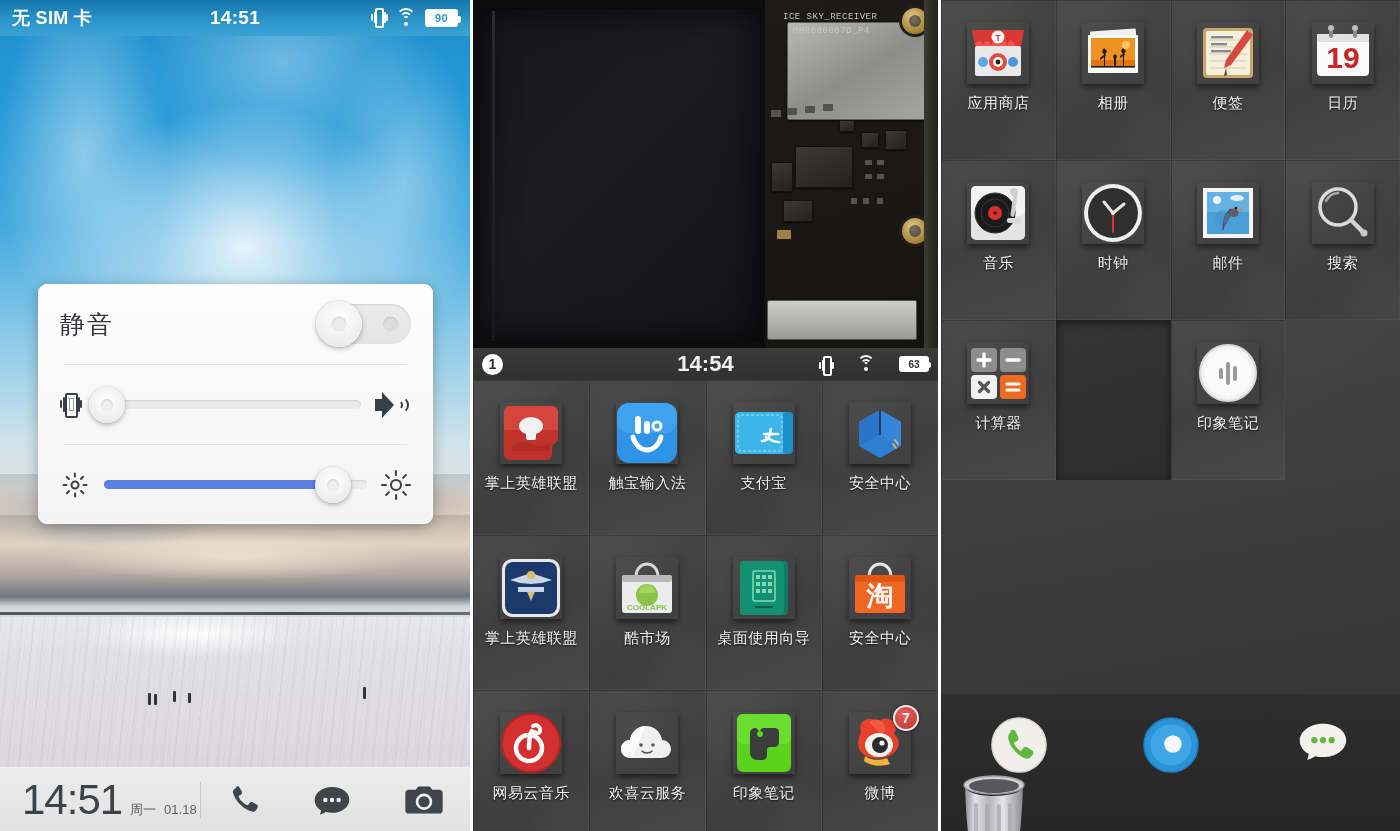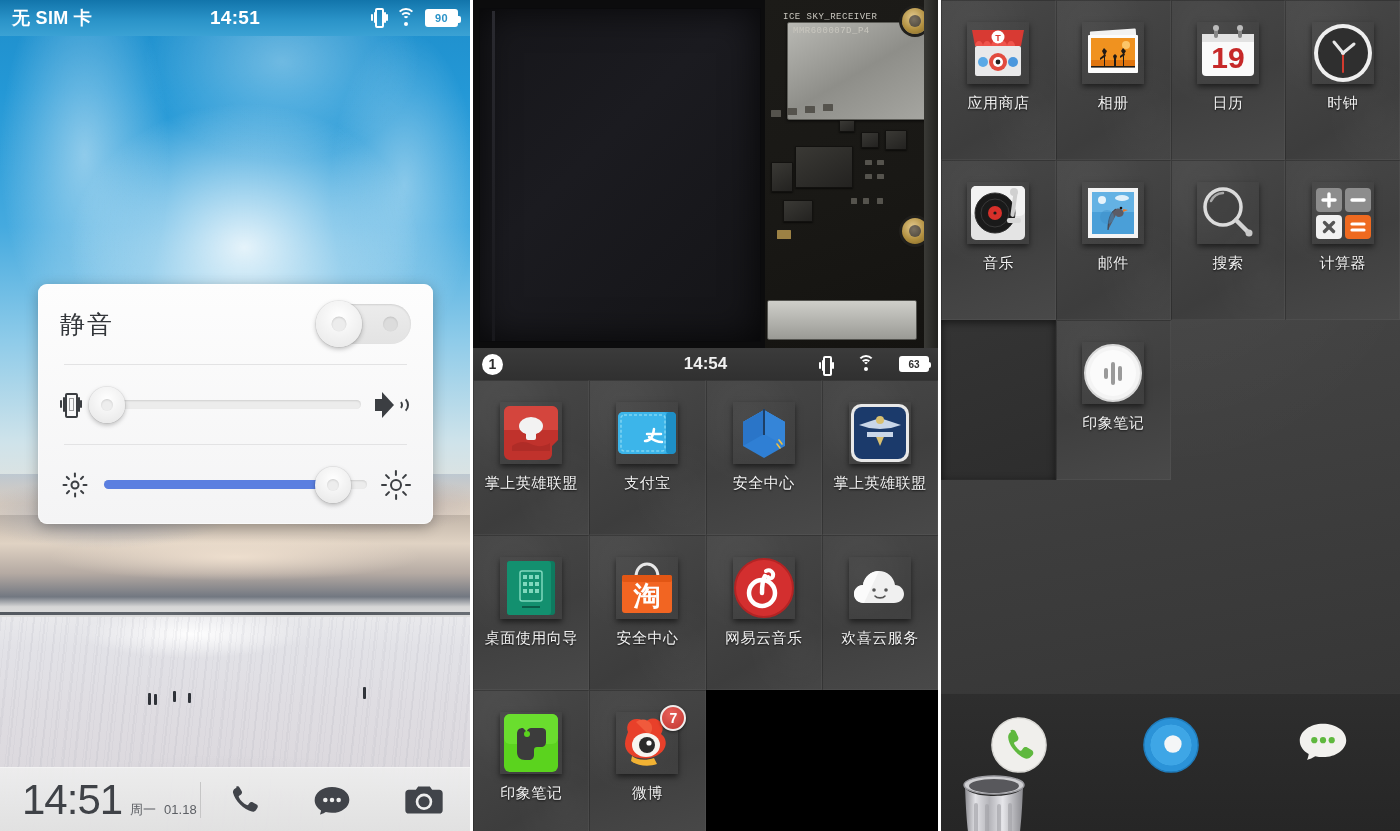--- a/index.html
+++ b/index.html
@@ -211,21 +211,21 @@
      letter-spacing:.5px; white-space:nowrap; }
   .pcb-conn{ position:absolute; background:linear-gradient(180deg,#cfcfca,#9a9a95);
      border:1px solid #53534f; border-radius:2px; }
   .pcb-rail{ position:absolute; background:linear-gradient(90deg,#3a3a36,#22221f); }
 
   .sbar2{
     position:absolute; left:0; right:0; top:348px; height:32px;
     background:linear-gradient(180deg,#3b3b3b,#303030);
     display:flex; align-items:center; padding:0 9px; color:#f1f1f1;
   }
-  .sbar2 .clock{ position:absolute; left:0; right:0; text-align:center; font-size:17px; font-weight:bold; }
+  .sbar2 .clock{ position:absolute; left:0; right:0; text-align:center; font-size:22px; font-weight:bold; }
   .sbar2 .badge1{ width:21px; height:21px; border-radius:50%; background:#fff; color:#2c2c2c;
      font-size:14px; font-weight:bold; display:flex; align-items:center; justify-content:center; z-index:2; }
   .sbar2 .icons{ margin-left:auto; display:flex; align-items:center; gap:24px; z-index:2; color:#fff; }
   .sbar2 .ico-batt{ width:30px; height:16px; border-width:2px; }
   .sbar2 .ico-batt:after{ right:-4px; top:4px; height:6px; }
   .sbar2 .ico-batt span{ color:#303030; background:#fff; width:100%; height:100%;
      display:flex; align-items:center; justify-content:center; font-size:10px; }
   .sbar2 .ico-vib{ height:19px; width:13px; }
   .sbar2 .ico-wifi{ width:18px; height:14px; }
   .sbar2 .ico-wifi i.a{ width:18px; height:18px; }
@@ -463,20 +463,33 @@
             <path d="M4 10a6 6 0 016-6h42a6 6 0 016 6v28l-6 6v8a6 6 0 01-6 6H10a6 6 0 01-6-6z" fill="#c0322c"></path>
             <path d="M4 10a6 6 0 016-6h42a6 6 0 016 6v18H4z" fill="#d4453d"></path>
             <ellipse cx="31" cy="24" rx="12" ry="9" fill="#f2f2f2"></ellipse>
             <rect x="26" y="24" width="10" height="14" rx="2" fill="#f2f2f2"></rect>
             <path d="M12 44c6-5 14-5 19-2 6 3 13 3 19-1v8H12z" fill="#a82a25" opacity=".7"></path>
           </svg>
         </div>
         <div class="lbl">掌上英雄联盟</div>
       </div>
 
+      <div class="cell slate2">
+        <div class="appico shadowed">
+          <svg viewBox="0 0 62 62" width="62" height="62">
+            <rect x="1" y="1" width="60" height="60" rx="12" fill="#2f94e8"></rect>
+            <rect x="1" y="1" width="60" height="30" rx="12" fill="#3fa2f0"></rect>
+            <rect x="19" y="14" width="6" height="18" rx="3" fill="#fff"></rect>
+            <rect x="28" y="19" width="6" height="13" rx="3" fill="#fff"></rect>
+            <circle cx="41" cy="24" r="4" fill="none" stroke="#fff" stroke-width="3"></circle>
+            <path d="M17 35c2 8 8 13 14 13s12-5 14-13" fill="none" stroke="#fff" stroke-width="5" stroke-linecap="round"></path>
+          </svg>
+        </div>
+        <div class="lbl">触宝输入法</div>
+      </div>
 
       <div class="cell slate">
         <div class="appico shadowed">
           <svg viewBox="0 0 62 62" width="62" height="62">
             <rect x="2" y="10" width="58" height="42" rx="5" fill="#2aa6e0"></rect>
             <rect x="2" y="10" width="50" height="42" rx="5" fill="#3cb5ea"></rect>
             <rect x="5" y="13" width="44" height="36" rx="3" fill="none" stroke="#7fd3f2" stroke-width="1.5" stroke-dasharray="3 2"></rect>
             <rect x="50" y="10" width="10" height="42" rx="4" fill="#1e8fc6"></rect>
             <path d="M31 32h14M38 27c-1 9-5 12-9 12" stroke="#fff" stroke-width="2.5" fill="none" stroke-linecap="round"></path>
             <path d="M33 35c4 3 9 5 13 5" stroke="#fff" stroke-width="2.5" fill="none" stroke-linecap="round"></path>
@@ -506,20 +519,33 @@
             <rect x="5" y="5" width="52" height="52" rx="8" fill="#1b3a6b"></rect>
             <path d="M31 16 L40 19 L52 23 L42 26 L31 27 L20 26 L10 23 L22 19 Z" fill="#c9d6e8"></path>
             <circle cx="31" cy="18" r="4" fill="#d9c070"></circle>
             <path d="M25 30h12l-6 14z" fill="#d9c070"></path>
             <rect x="18" y="30" width="26" height="5" fill="#c9d6e8"></rect>
           </svg>
         </div>
         <div class="lbl">掌上英雄联盟</div>
       </div>
 
+      <div class="cell slate">
+        <div class="appico shadowed">
+          <svg viewBox="0 0 62 62" width="62" height="62">
+            <path d="M20 20c0-8 5-13 11-13s11 5 11 13" fill="none" stroke="#d8d8d8" stroke-width="3"></path>
+            <rect x="6" y="18" width="50" height="38" rx="3" fill="#ececec"></rect>
+            <rect x="6" y="18" width="50" height="7" rx="2" fill="#b9b9b9"></rect>
+            <circle cx="31" cy="38" r="11" fill="#8bc34a"></circle>
+            <path d="M23 36a8 8 0 0116 0z" fill="#a4d45d"></path>
+            <text x="31" y="53" font-size="8" fill="#8bc34a" text-anchor="middle" font-family="sans-serif" font-weight="bold">COOLAPK</text>
+          </svg>
+        </div>
+        <div class="lbl">酷市场</div>
+      </div>
 
       <div class="cell slate2">
         <div class="appico shadowed">
           <svg viewBox="0 0 62 62" width="62" height="62">
             <rect x="7" y="4" width="48" height="54" rx="3" fill="#0f7a5f"></rect>
             <rect x="7" y="4" width="44" height="54" rx="3" fill="#13906f"></rect>
             <rect x="20" y="14" width="22" height="30" rx="2" fill="none" stroke="#7fd8bd" stroke-width="1.5"></rect>
             <g fill="#7fd8bd">
               <rect x="23" y="18" width="4" height="4"></rect>
                 <rect x="29" y="18" width="4" height="4"></rect>
@@ -644,66 +670,90 @@
               <path d="M32 45v-8l-1-3 2-2 2 2-1 3v8z"></path>
               <path d="M41 45V32l-2-3 2-3 3 3-2 3v13z"></path>
               <path d="M38 34l4-3 1 2-5 3z"></path>
               <rect x="9" y="44" width="44" height="1.6"></rect>
             </g>
           </svg>
         </div>
         <div class="lbl">相册</div>
       </div>
 
+      <div class="cell slate2">
+        <div class="appico shadowed">
+          <svg viewBox="0 0 62 62" width="62" height="62">
+            <rect x="6" y="6" width="50" height="50" rx="4" fill="#c9a66b"></rect>
+            <rect x="9" y="9" width="44" height="44" rx="2" fill="#f6efdc"></rect>
+            <g stroke="#d9cba8" stroke-width="1">
+              <line x1="12" y1="18" x2="50" y2="18"></line>
+                <line x1="12" y1="25" x2="50" y2="25"></line>
+              <line x1="12" y1="32" x2="50" y2="32"></line>
+                <line x1="12" y1="39" x2="50" y2="39"></line>
+              <line x1="12" y1="46" x2="50" y2="46"></line>
+            </g>
+            <g fill="#6b7285" opacity=".8">
+              <rect x="14" y="14" width="22" height="2.4"></rect>
+                <rect x="14" y="21" width="16" height="2.4"></rect>
+              <rect x="14" y="28" width="20" height="2.4"></rect>
+            </g>
+            <path d="M50 8l6 5-22 30-7 3 2-8z" fill="#d64a3f"></path>
+            <path d="M29 46l-2 8 7-3z" fill="#f0e8d0"></path>
+            <path d="M29 46l-2 8 3-1z" fill="#444"></path>
+          </svg>
+        </div>
+        <div class="lbl">便签</div>
+      </div>
 
       <div class="cell slate2">
         <div class="appico shadowed">
           <svg viewBox="0 0 62 62" width="62" height="62">
             <rect x="5" y="12" width="52" height="42" rx="4" fill="#fafafa"></rect>
             <rect x="5" y="12" width="52" height="8" fill="#e2e2e2"></rect>
             <rect x="17" y="4" width="4" height="12" rx="2" fill="#888"></rect>
             <rect x="41" y="4" width="4" height="12" rx="2" fill="#888"></rect>
             <circle cx="19" cy="6" r="3" fill="#bbb"></circle>
               <circle cx="43" cy="6" r="3" fill="#bbb"></circle>
             <text x="31" y="46" font-size="30" fill="#c62828" text-anchor="middle" font-family="sans-serif" font-weight="bold">19</text>
           </svg>
         </div>
         <div class="lbl">日历</div>
-      </div>
-
-      <div class="cell slate">
-        <div class="appico shadowed">
-          <svg viewBox="0 0 62 62" width="62" height="62">
-            <circle cx="31" cy="31" r="29" fill="#efefef"></circle>
-            <circle cx="31" cy="31" r="25" fill="#2f2f2f"></circle>
-            <line x1="31" y1="31" x2="22" y2="20" stroke="#e8e8e8" stroke-width="3" stroke-linecap="round"></line>
-            <line x1="31" y1="31" x2="42" y2="22" stroke="#e8e8e8" stroke-width="3" stroke-linecap="round"></line>
-            <line x1="31" y1="31" x2="31" y2="50" stroke="#d33a2e" stroke-width="2" stroke-linecap="round"></line>
-            <circle cx="31" cy="31" r="2" fill="#e8e8e8"></circle>
-          </svg>
-        </div>
-        <div class="lbl">时钟</div>
       </div>
 
       <div class="cell slate2">
         <div class="appico shadowed">
           <svg viewBox="0 0 62 62" width="62" height="62">
             <rect x="4" y="4" width="54" height="54" rx="5" fill="#e4e4e4"></rect>
             <rect x="4" y="4" width="54" height="30" rx="5" fill="#f2f2f2"></rect>
             <circle cx="28" cy="31" r="20" fill="#1a1a1a"></circle>
             <circle cx="28" cy="31" r="20" fill="none" stroke="#333" stroke-width="1"></circle>
             <circle cx="28" cy="31" r="14" fill="none" stroke="#383838" stroke-width="1"></circle>
             <circle cx="28" cy="31" r="7" fill="#d8302a"></circle>
             <circle cx="28" cy="31" r="1.6" fill="#1a1a1a"></circle>
             <rect x="45" y="9" width="4" height="26" rx="2" fill="#cfcfcf" transform="rotate(8 47 22)"></rect>
             <circle cx="47" cy="10" r="4" fill="#d0d0d0"></circle>
             <rect x="40" y="36" width="14" height="5" rx="2" fill="#d8d8d8"></rect>
           </svg>
         </div>
         <div class="lbl">音乐</div>
+      </div>
+
+      <div class="cell slate">
+        <div class="appico shadowed">
+          <svg viewBox="0 0 62 62" width="62" height="62">
+            <circle cx="31" cy="31" r="29" fill="#efefef"></circle>
+            <circle cx="31" cy="31" r="25" fill="#2f2f2f"></circle>
+            <line x1="31" y1="31" x2="22" y2="20" stroke="#e8e8e8" stroke-width="3" stroke-linecap="round"></line>
+            <line x1="31" y1="31" x2="42" y2="22" stroke="#e8e8e8" stroke-width="3" stroke-linecap="round"></line>
+            <line x1="31" y1="31" x2="31" y2="50" stroke="#d33a2e" stroke-width="2" stroke-linecap="round"></line>
+            <circle cx="31" cy="31" r="2" fill="#e8e8e8"></circle>
+          </svg>
+        </div>
+        <div class="lbl">时钟</div>
       </div>
 
       <div class="cell slate">
         <div class="appico shadowed">
           <svg viewBox="0 0 62 62" width="62" height="62">
             <rect x="6" y="6" width="50" height="50" fill="#f4f4f4"></rect>
             <rect x="10" y="10" width="42" height="42" fill="#4a9fd8"></rect>
             <rect x="10" y="10" width="42" height="20" fill="#64b2e4"></rect>
             <circle cx="20" cy="18" r="4" fill="#fff" opacity=".85"></circle>
             <ellipse cx="40" cy="16" rx="7" ry="3" fill="#fff" opacity=".8"></ellipse>

